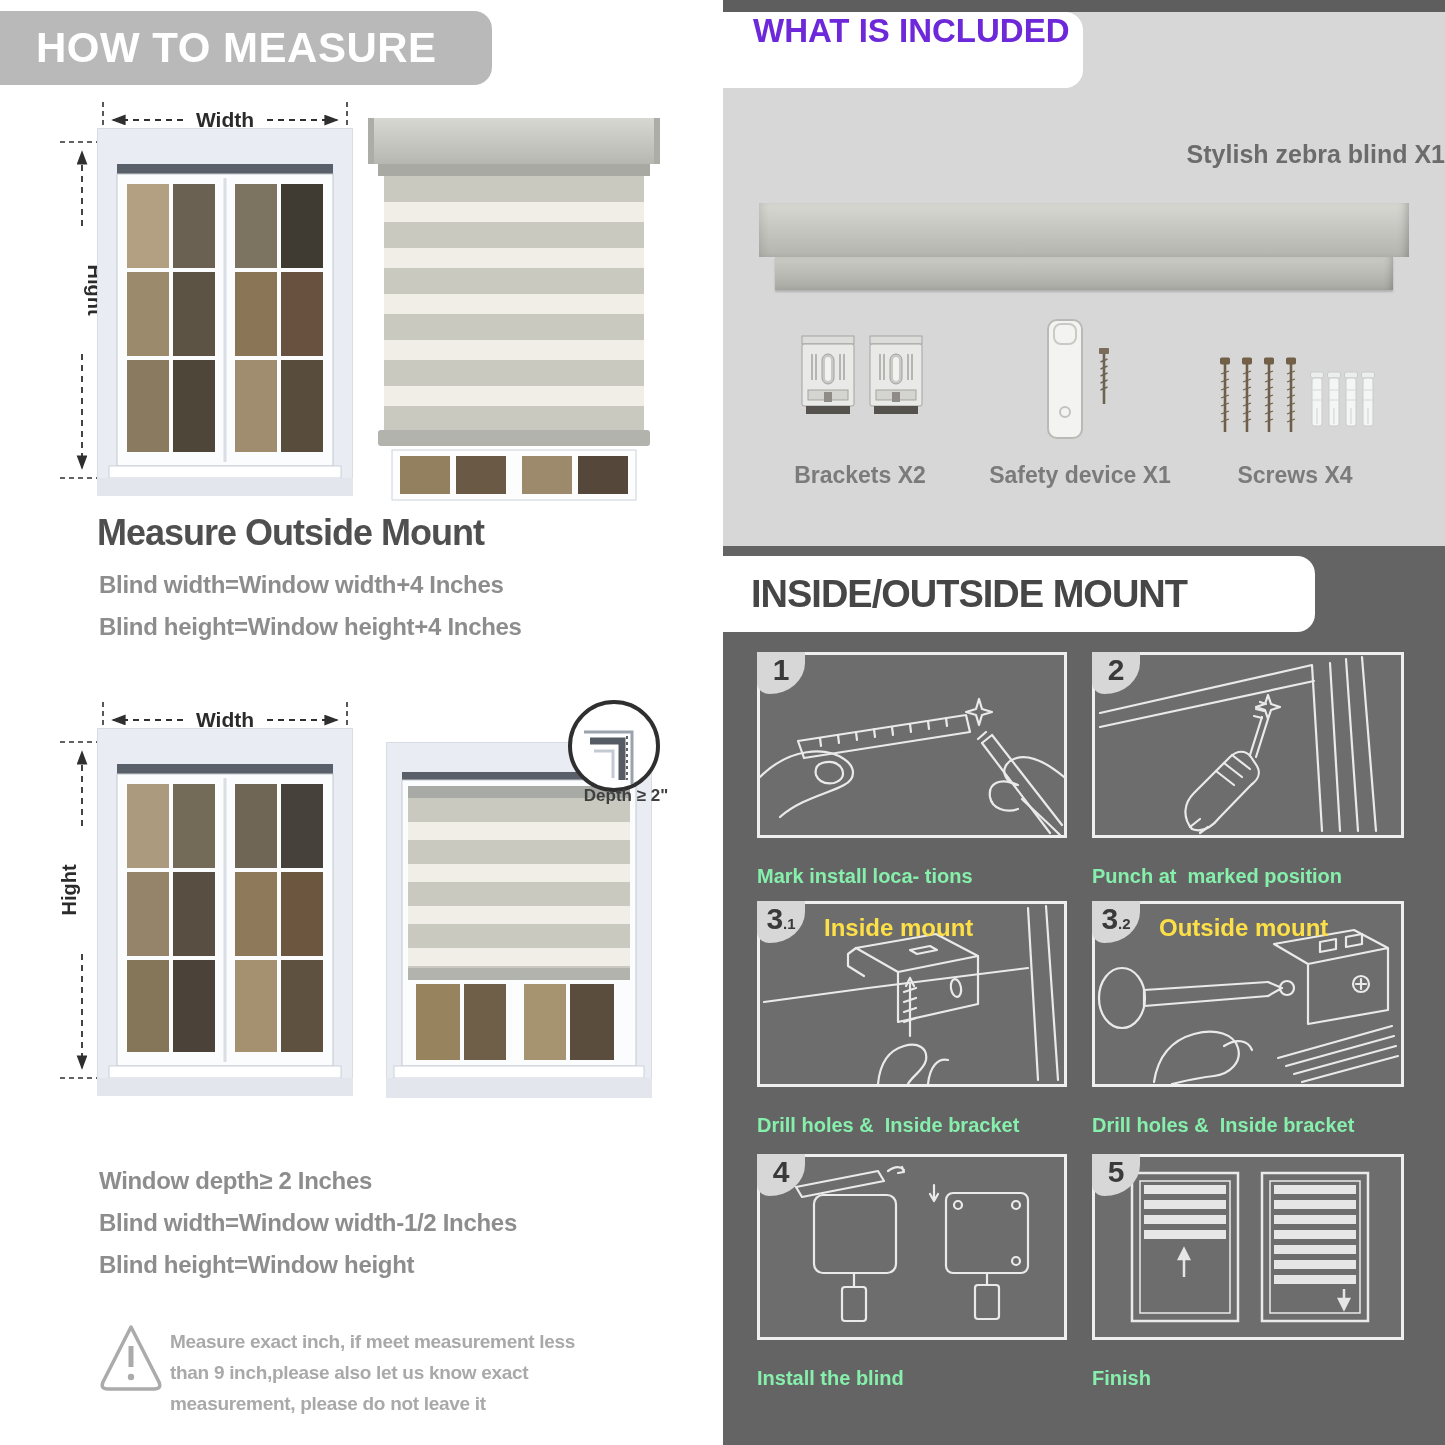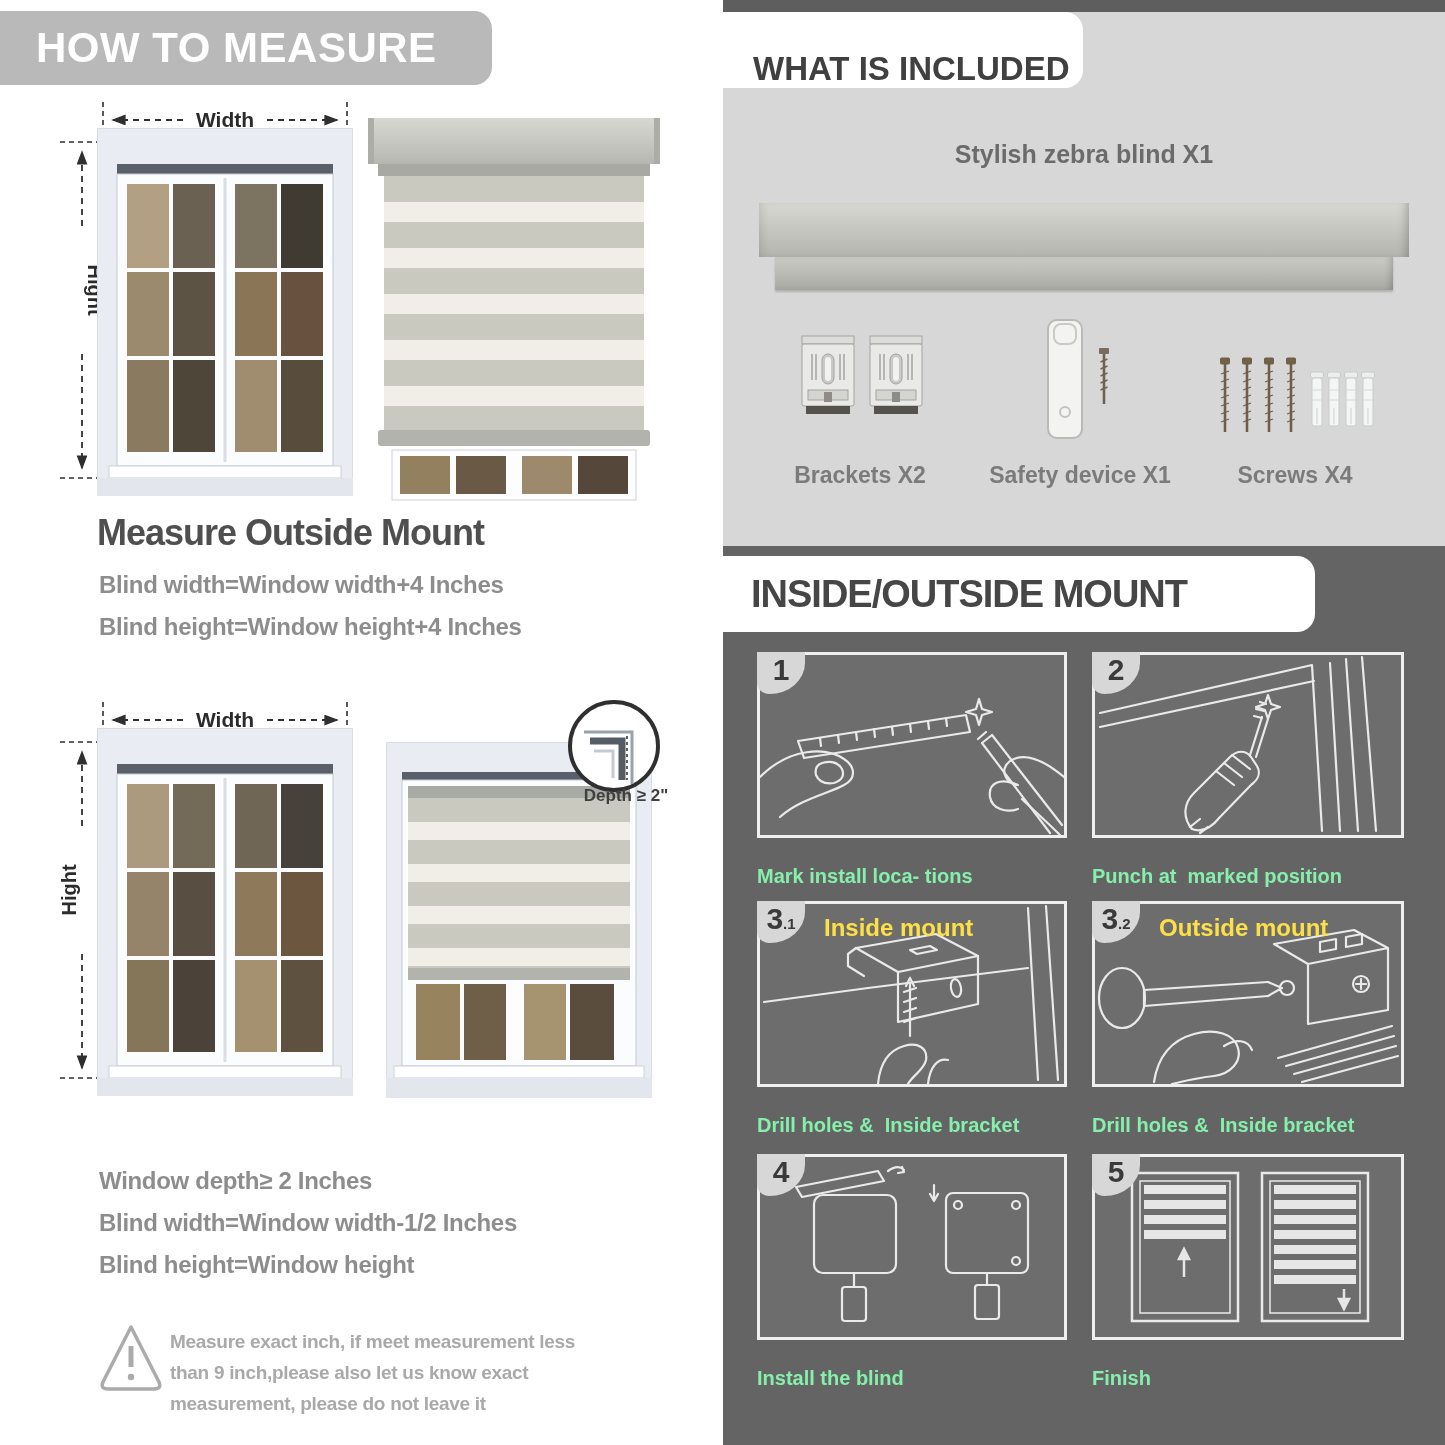--- a/index.html
+++ b/index.html
@@ -17,23 +17,23 @@
                  letter-spacing:-.3px;line-height:42px;}
   .depth-label{position:absolute;left:556px;top:786px;width:140px;text-align:center;
                color:#3f3f3f;font-weight:bold;font-size:17px;}
   .warn-text{position:absolute;left:170px;top:1326px;width:412px;color:#a9a9a9;font-weight:bold;
              font-size:19px;line-height:31px;letter-spacing:-.3px;}
 
   
   .right-top{position:absolute;left:723px;top:0;width:722px;height:546px;background:#d7d7d7;}
   .dark-strip{position:absolute;left:0;top:0;width:722px;height:12px;background:#5e5e5e;}
   .banner-included{position:absolute;left:0;top:12px;width:360px;height:76px;background:#ffffff;
-                   border-radius:0 18px 18px 0;display:flex;align-items:flex-end;padding-left:30px;
-                   box-sizing:border-box;color:#404040;font-weight:bold;font-size:33px;}
-  .blind-label{position:absolute;left:0;top:140px;width:722px;text-align:center;color:#6b6b6b;
+                   border-radius:0 18px 18px 0;display:flex;align-items:flex-start;padding-left:30px;
+                   box-sizing:border-box;color:#6d28d9;font-weight:bold;font-size:33px;}
+  .blind-label{position:absolute;left:0;top:140px;width:722px;text-align:right;color:#6b6b6b;
                font-weight:bold;font-size:25px;}
   .rail{position:absolute;left:36px;top:203px;width:650px;}
   .rail-top{height:54px;background:linear-gradient(180deg,#d8d8d3 0%,#c4c4bf 55%,#b4b4af 100%);
             box-shadow:inset -8px 0 10px -6px rgba(0,0,0,.25), inset 8px 0 10px -6px rgba(0,0,0,.12);}
   .rail-lip{height:33px;margin:0 16px;background:linear-gradient(180deg,#cbcbc6 0%,#b8b8b3 60%,#a8a8a3 100%);
             box-shadow:inset -6px 0 8px -5px rgba(0,0,0,.25), 0 2px 2px rgba(0,0,0,.18);}
   .inc-label{position:absolute;top:462px;width:220px;text-align:center;color:#7b7b7b;
              font-weight:bold;font-size:23px;}
 
   

